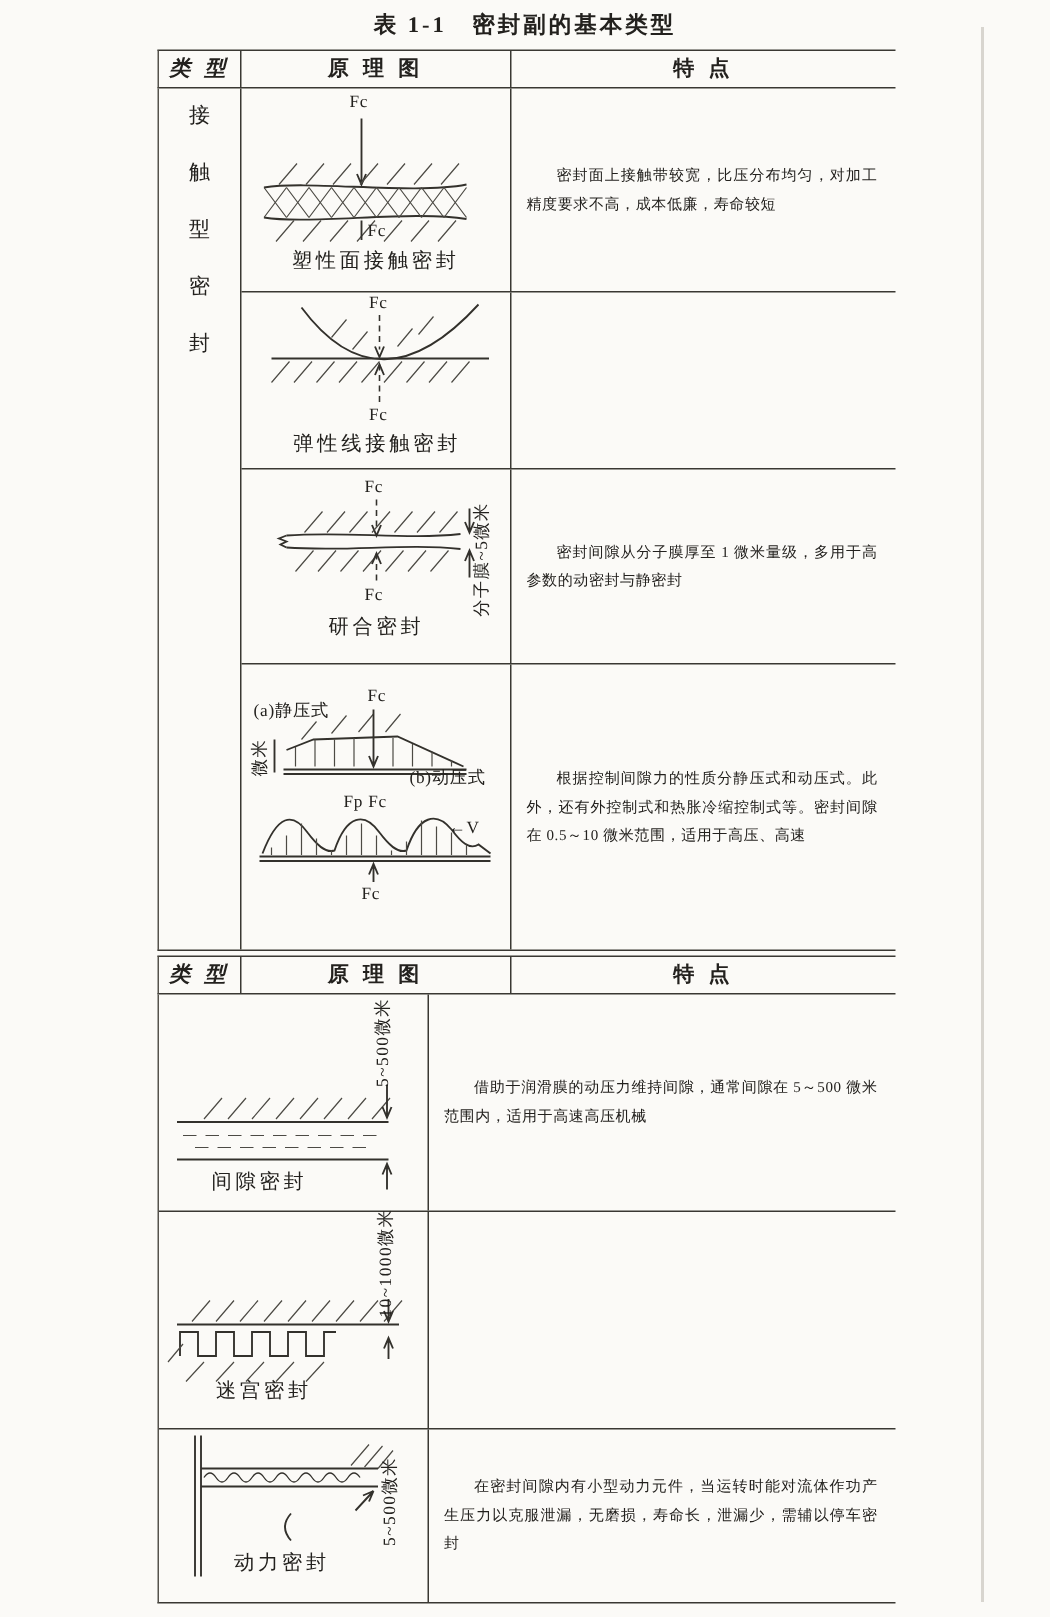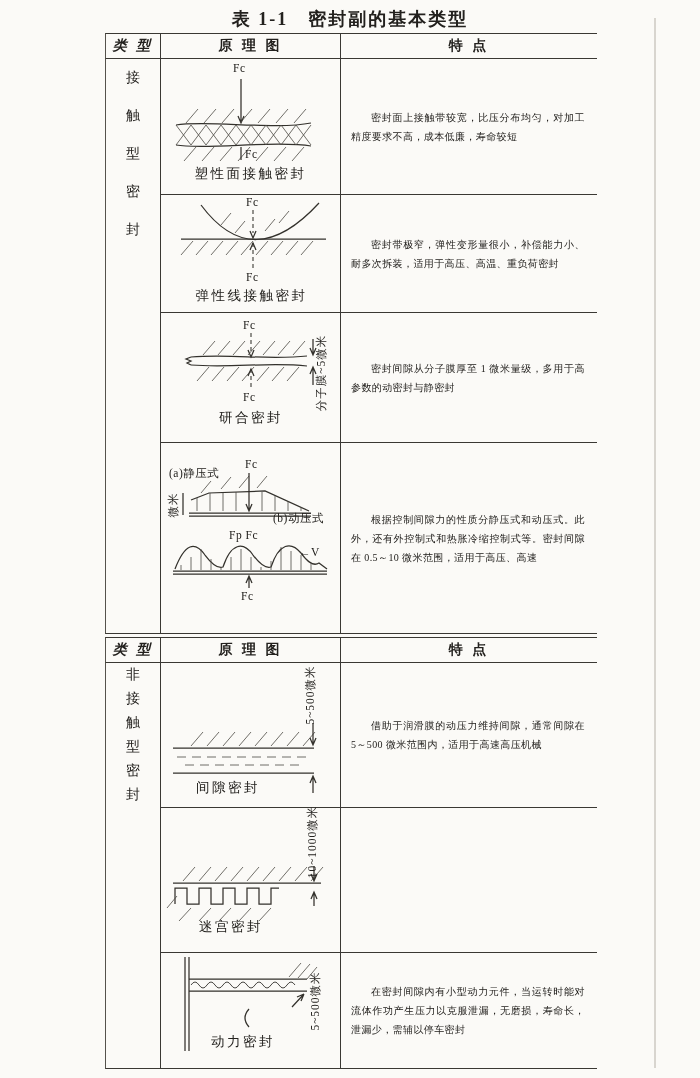--- a/index.html
+++ b/index.html
@@ -1,20 +1,20 @@
 <!DOCTYPE html>
 <html><head>
 <meta charset="utf-8">
 <style>
   html,body{margin:0;padding:0;background:#e9e7e2;}
   .page{position:relative;width:700px;height:1078px;margin:0 auto;background:#fbfaf7;
         font-family:"Liberation Serif","DejaVu Serif",serif;color:#23211e;overflow:hidden;}
   .page-edge{position:absolute;left:654px;top:18px;width:2px;height:1050px;background:#d8d5cf;}
   .doc-title{position:absolute;top:7px;left:0;width:700px;text-align:center;
-             font-size:18px;font-weight:bold;letter-spacing:2px;}
+             font-size:15px;font-weight:bold;letter-spacing:2px;}
   .tbl{position:absolute;left:105px;top:33px;width:492px;box-sizing:border-box;}
   .hrow{display:flex;box-sizing:border-box;height:26px;
         border-top:1.6px solid #3a3833;border-bottom:1.1px solid #3a3833;border-left:1px solid #55524c;}
   .hrow.second{margin-top:3px;}
   .hcell{display:flex;align-items:center;justify-content:center;font-size:14px;font-weight:bold;
          letter-spacing:3px;box-sizing:border-box;}
   .hc1{width:55px;border-right:1.1px solid #3a3833;font-style:italic;}
   .hc2{width:180px;border-right:1.1px solid #3a3833;}
   .hc3{flex:1;}
   .section{display:flex;box-sizing:border-box;border-bottom:1.4px solid #3a3833;border-left:1px solid #55524c;}
@@ -90,23 +90,20 @@
               <path class="k" d="M20,44 H165"></path>
               <path class="h" d="M32,46 l-12,14 M47,46 l-12,14 M62,46 l-12,14 M77,46 l-12,14 M92,46 l-12,14 M107,46 l-12,14 M122,46 l-12,14 M137,46 l-12,14 M152,46 l-12,14"></path>
               <path class="h" d="M60,30 l10,-12 M74,38 l10,-12 M104,36 l10,-12 M118,28 l10,-12"></path>
               <path class="d" d="M92,48 V74"></path>
               <path class="k" d="M89,55 L92,48 L95,55"></path>
             </svg>
             <span class="lbl" style="left:85px;top:1px">Fc</span>
             <span class="lbl" style="left:85px;top:76px">Fc</span>
             <span class="cap" style="left:1px;top:92px;width:100%;text-align:center">弹性线接触密封</span>
           </div>
-          <div class="ft">
-            <p>密封带极窄，弹性变形量很小，补偿能力小、耐多次拆装，适用于高压、高温、重负荷密封</p>
-          </div>
         </div>
 
         <div class="row" style="height:130px">
           <div class="dg">
             <svg width="179" height="129" viewBox="0 0 179 129">
               <path class="d" d="M90,20 V40"></path>
               <path class="k" d="M87,37 L90,44 L93,37"></path>
               <path class="k" d="M30,44 C70,41 110,47 146,43"></path>
               <path class="k" d="M30,52 C70,55 110,49 146,53"></path>
               <path class="k" d="M30,44 l-5,2 l5,2 l-4,2 l4,2"></path>
@@ -157,23 +154,20 @@
       </div>
     </div>
 
     <div class="hrow second">
       <div class="hcell hc1">类  型</div>
       <div class="hcell hc2">原 理 图</div>
       <div class="hcell hc3">特  点</div>
     </div>
 
     <div class="section s2">
-      <div class="type-cell">
-        <div class="type-label">非接触型密封</div>
-      </div>
       <div class="rows">
 
         <div class="row" style="height:145px">
           <div class="dg">
             <svg width="179" height="144" viewBox="0 0 179 144">
               <path class="k" d="M12,85 H153"></path>
               <path class="k" d="M12,110 H153"></path>
               <path class="h" d="M30,83 l12,-14 M46,83 l12,-14 M62,83 l12,-14 M78,83 l12,-14 M94,83 l12,-14 M110,83 l12,-14 M126,83 l12,-14 M142,83 l12,-14"></path>
               <path class="h" d="M16,94 h9 M31,94 h9 M46,94 h9 M61,94 h9 M76,94 h9 M91,94 h9 M106,94 h9 M121,94 h9 M136,94 h9"></path>
               <path class="h" d="M24,102 h9 M39,102 h9 M54,102 h9 M69,102 h9 M84,102 h9 M99,102 h9 M114,102 h9 M129,102 h9"></path>

